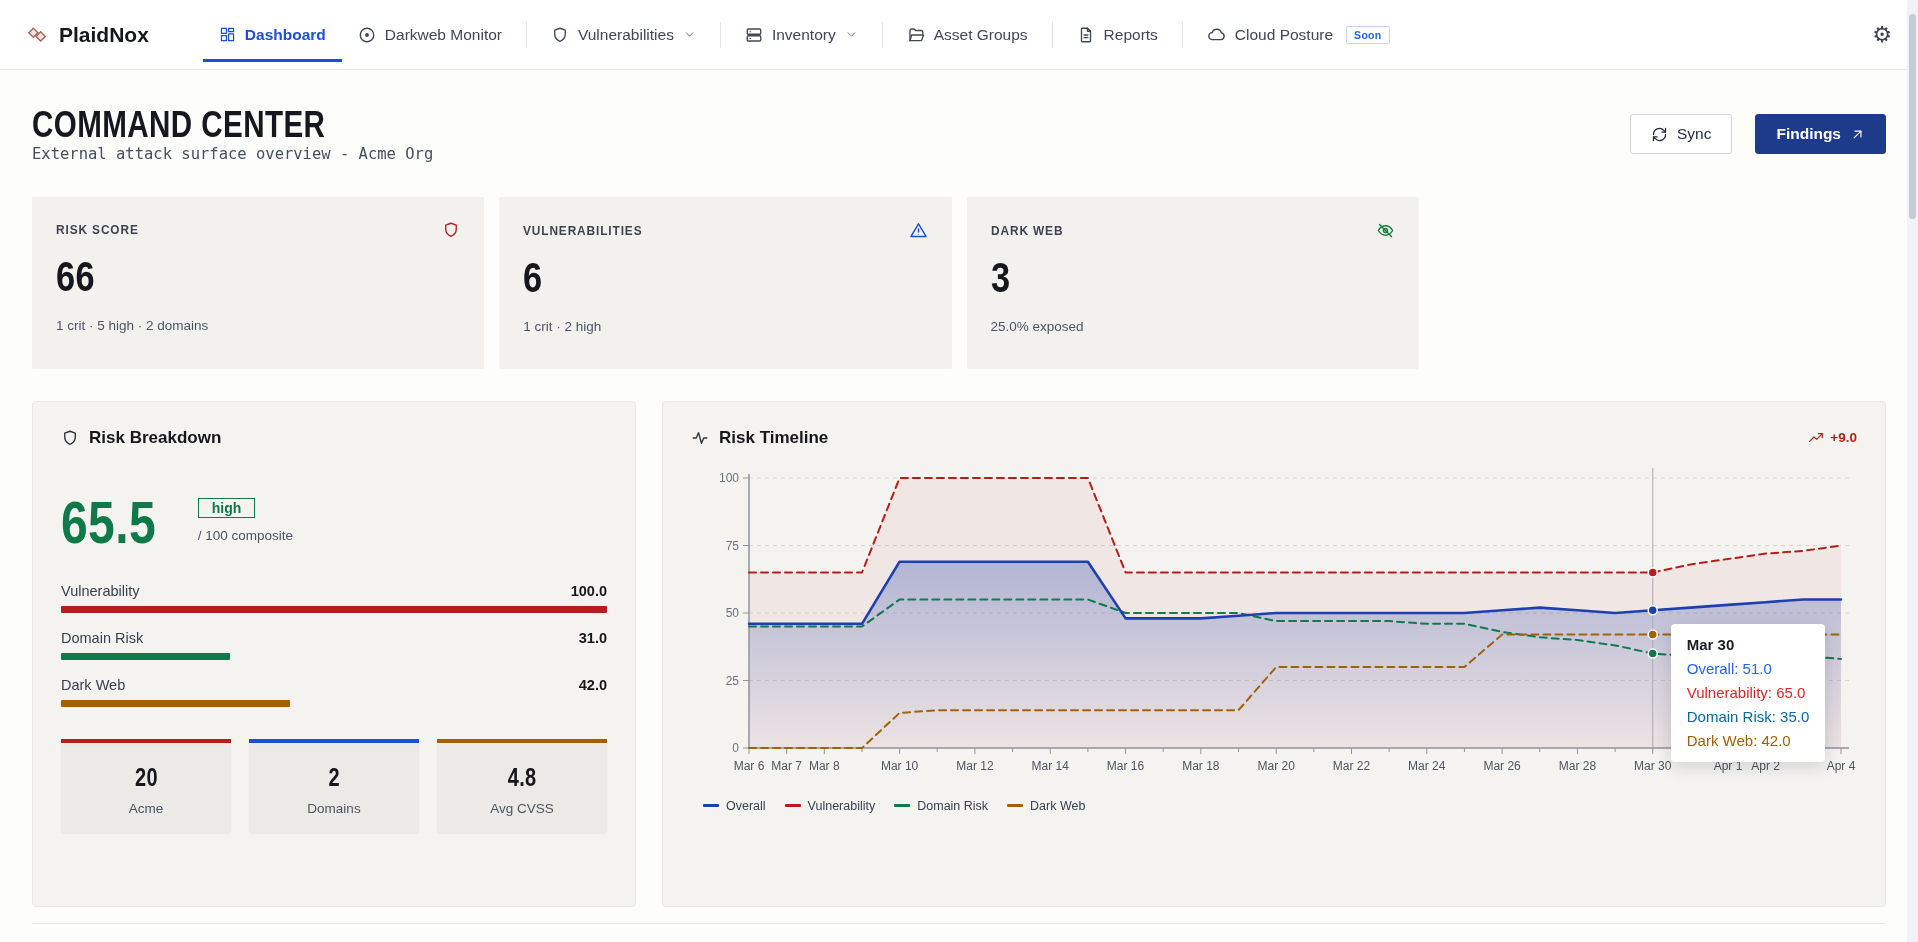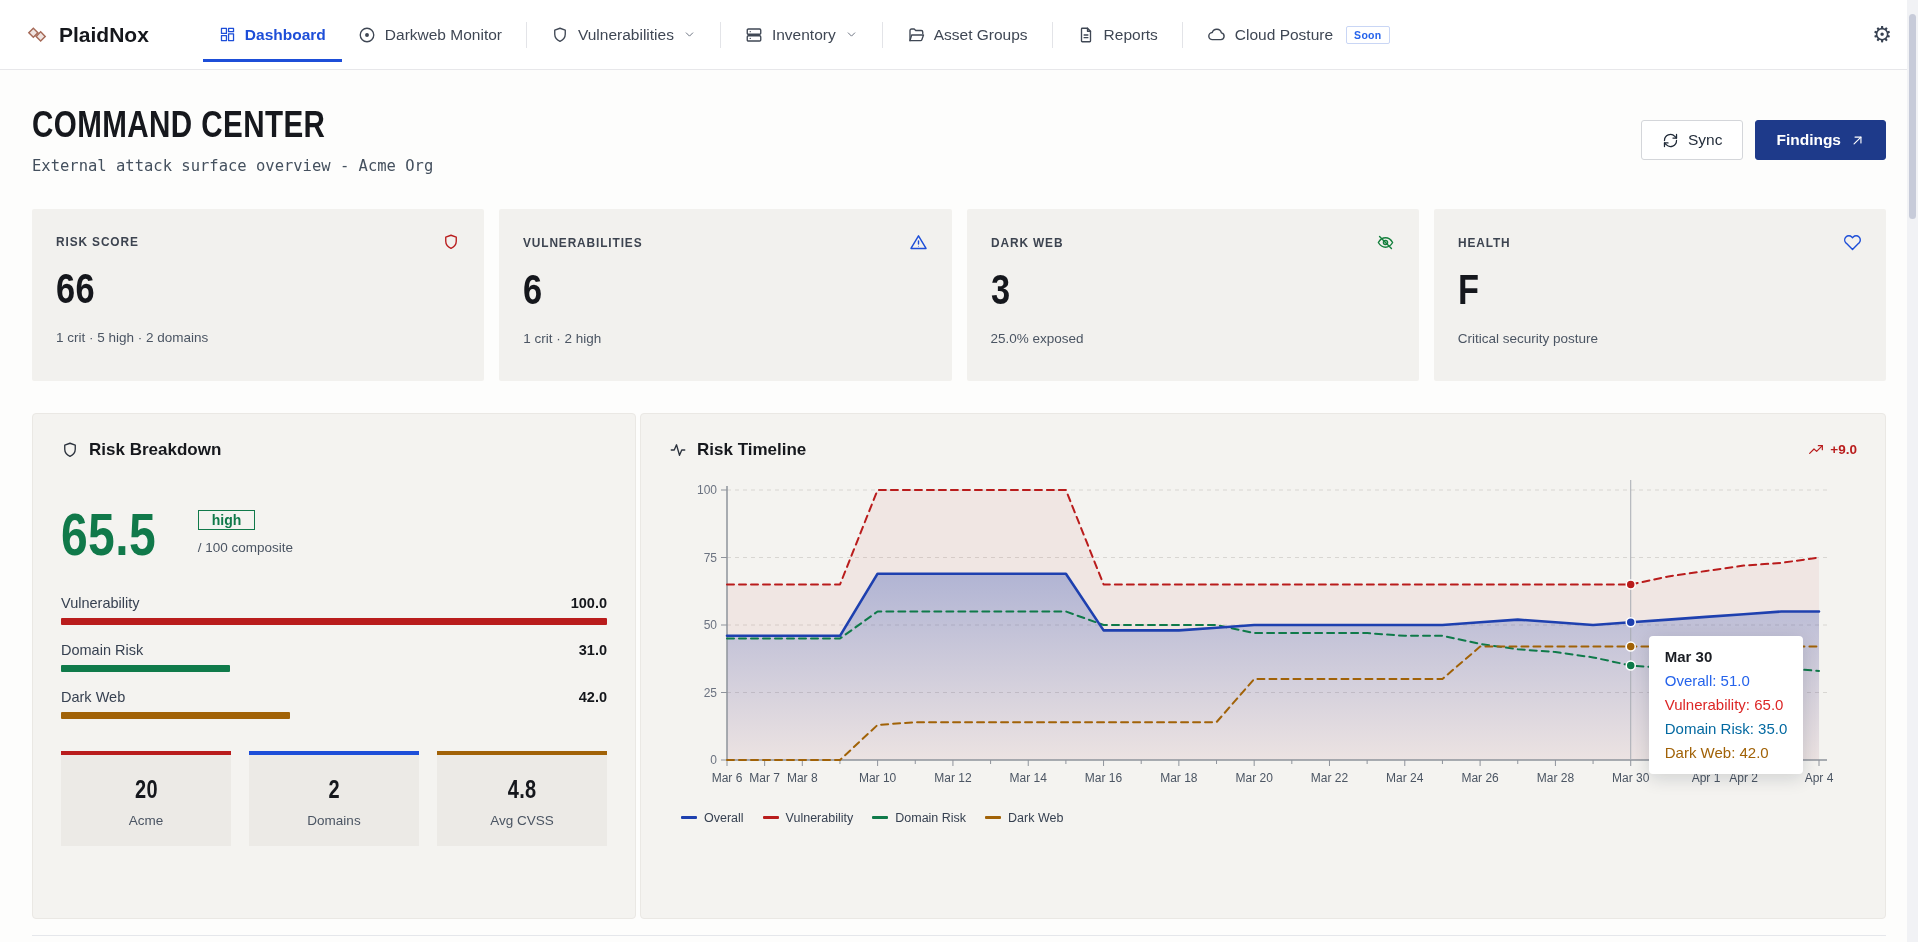--- a/index.html
+++ b/index.html
@@ -19,36 +19,36 @@
   .nav-divider { width:1px; height:26px; background:#e3e4e8; margin:0 8px; }
   .soon-badge { font-size:10.5px; font-weight:700; color:#2563eb; border:1px solid #c9d6f5; background:#fff; padding:2px 7px; border-radius:2px; margin-left:4px; letter-spacing:.3px; }
   .gear { margin-left:auto; font-size:22px; color:#374151; cursor:pointer; line-height:1; }
   .icon { display:inline-flex; align-items:center; justify-content:center; }
   .icon svg { display:block; }
 
   
   .content { padding:0 32px; }
   .headrow { margin-top:36px; display:flex; align-items:center; justify-content:space-between; }
   .page-title { font-size:37px; font-weight:800; color:#16181d; line-height:1.05; }
-  .page-sub { margin-top:12px; font-size:15.5px; color:#44505e; font-family:"DejaVu Sans Mono","Liberation Mono",monospace; }
-  .actions { display:flex; gap:12px;justify-content:space-between; }
+  .page-sub { font-size:15.5px; color:#44505e; font-family:"DejaVu Sans Mono","Liberation Mono",monospace; }
+  .actions { display:flex; gap:23px;justify-content:space-between; }
   .btn { display:flex; align-items:center; gap:9px; font-size:15.5px; border-radius:3px; padding:10px 20px; cursor:pointer; }
   .btn-outline { background:#fff; border:1px solid #d4d6da; color:#1f2937; }
   .btn-primary { background:#1e3a8a; border:1px solid #1e3a8a; color:#fff; font-weight:700; }
 
   
   .cards { margin-top:34px; display:grid; grid-template-columns:repeat(4,1fr); gap:15px; }
   .card { background:#f2f1ee; height:172px; padding:24px 24px; border-radius:2px; }
   .card-top { display:flex; align-items:center; justify-content:space-between; }
   .card-label { font-size:13.5px; font-weight:700; letter-spacing:1px; color:#3d4450; }
   .card-value { font-size:43px; font-weight:800; color:#15171c; margin-top:13px; }
   .card-sub { font-size:13.5px; color:#4b5563; margin-top:17px; }
 
   
-  .main { margin-top:32px; display:flex; gap:4px; }
+  .main { margin-top:32px; display:flex; gap:26px; }
   .panel { background:#f4f3f0; border:1px solid #eae8e4; border-radius:4px; padding:26px 28px; }
   .panel-left { width:604px; flex:none; height:506px; }
   .panel-right { flex:1; height:506px; position:relative; }
   .ptitle { display:flex; align-items:center; gap:10px; font-size:17px; font-weight:700; color:#16181d; }
   .ptitle .icon { color:#2b323d; }
   .ptitle-row { display:flex; align-items:center; justify-content:space-between; }
   .delta { display:flex; align-items:center; gap:6px; color:#b91c1c; font-size:13.5px; font-weight:700; }
 
   
   .score-row { margin-top:46px; display:flex; align-items:flex-start; gap:18px; }
@@ -247,32 +247,20 @@
       <span class="icon" style="color:#15803d">
             <svg width="19" height="19" viewBox="0 0 24 24" fill="none" stroke="currentColor" stroke-width="1.8" stroke-linecap="round" stroke-linejoin="round">
               <path d="M3 12s3.5-6 9-6 9 6 9 6-3.5 6-9 6-9-6-9-6z"></path>
               <circle cx="12" cy="12" r="2.6"></circle>
               <line x1="4.5" y1="4.5" x2="19.5" y2="19.5"></line>
             </svg>
           </span>
     </div>
     <div class="card-value"><span class="cond">3</span></div>
     <div class="card-sub">25.0% exposed</div>
-      </div>
-      <div class="card">
-    <div class="card-top">
-      <span class="card-label cond-mid">HEALTH</span>
-      <span class="icon" style="color:#1d4ed8">
-            <svg width="19" height="19" viewBox="0 0 24 24" fill="none" stroke="currentColor" stroke-width="1.8" stroke-linecap="round" stroke-linejoin="round">
-              <path d="M20.3 5.1a5.2 5.2 0 0 0-7.4 0L12 6l-.9-.9a5.2 5.2 0 0 0-7.4 7.4l.9.9L12 20.8l7.4-7.4.9-.9a5.2 5.2 0 0 0 0-7.4z"></path>
-            </svg>
-          </span>
-    </div>
-    <div class="card-value"><span class="cond">F</span></div>
-    <div class="card-sub">Critical security posture</div>
       </div>
     </div>
 
   <div class="main">
 
     <div class="panel panel-left">
       <div class="ptitle">
         <span class="icon" id="rb-icon-slot">
             <svg width="18" height="18" viewBox="0 0 24 24" fill="none" stroke="currentColor" stroke-width="1.8" stroke-linecap="round" stroke-linejoin="round">
               <path d="M12 3l7 2.6v5.3c0 4.6-2.9 7.6-7 9.6-4.1-2-7-5-7-9.6V5.6z"></path>

